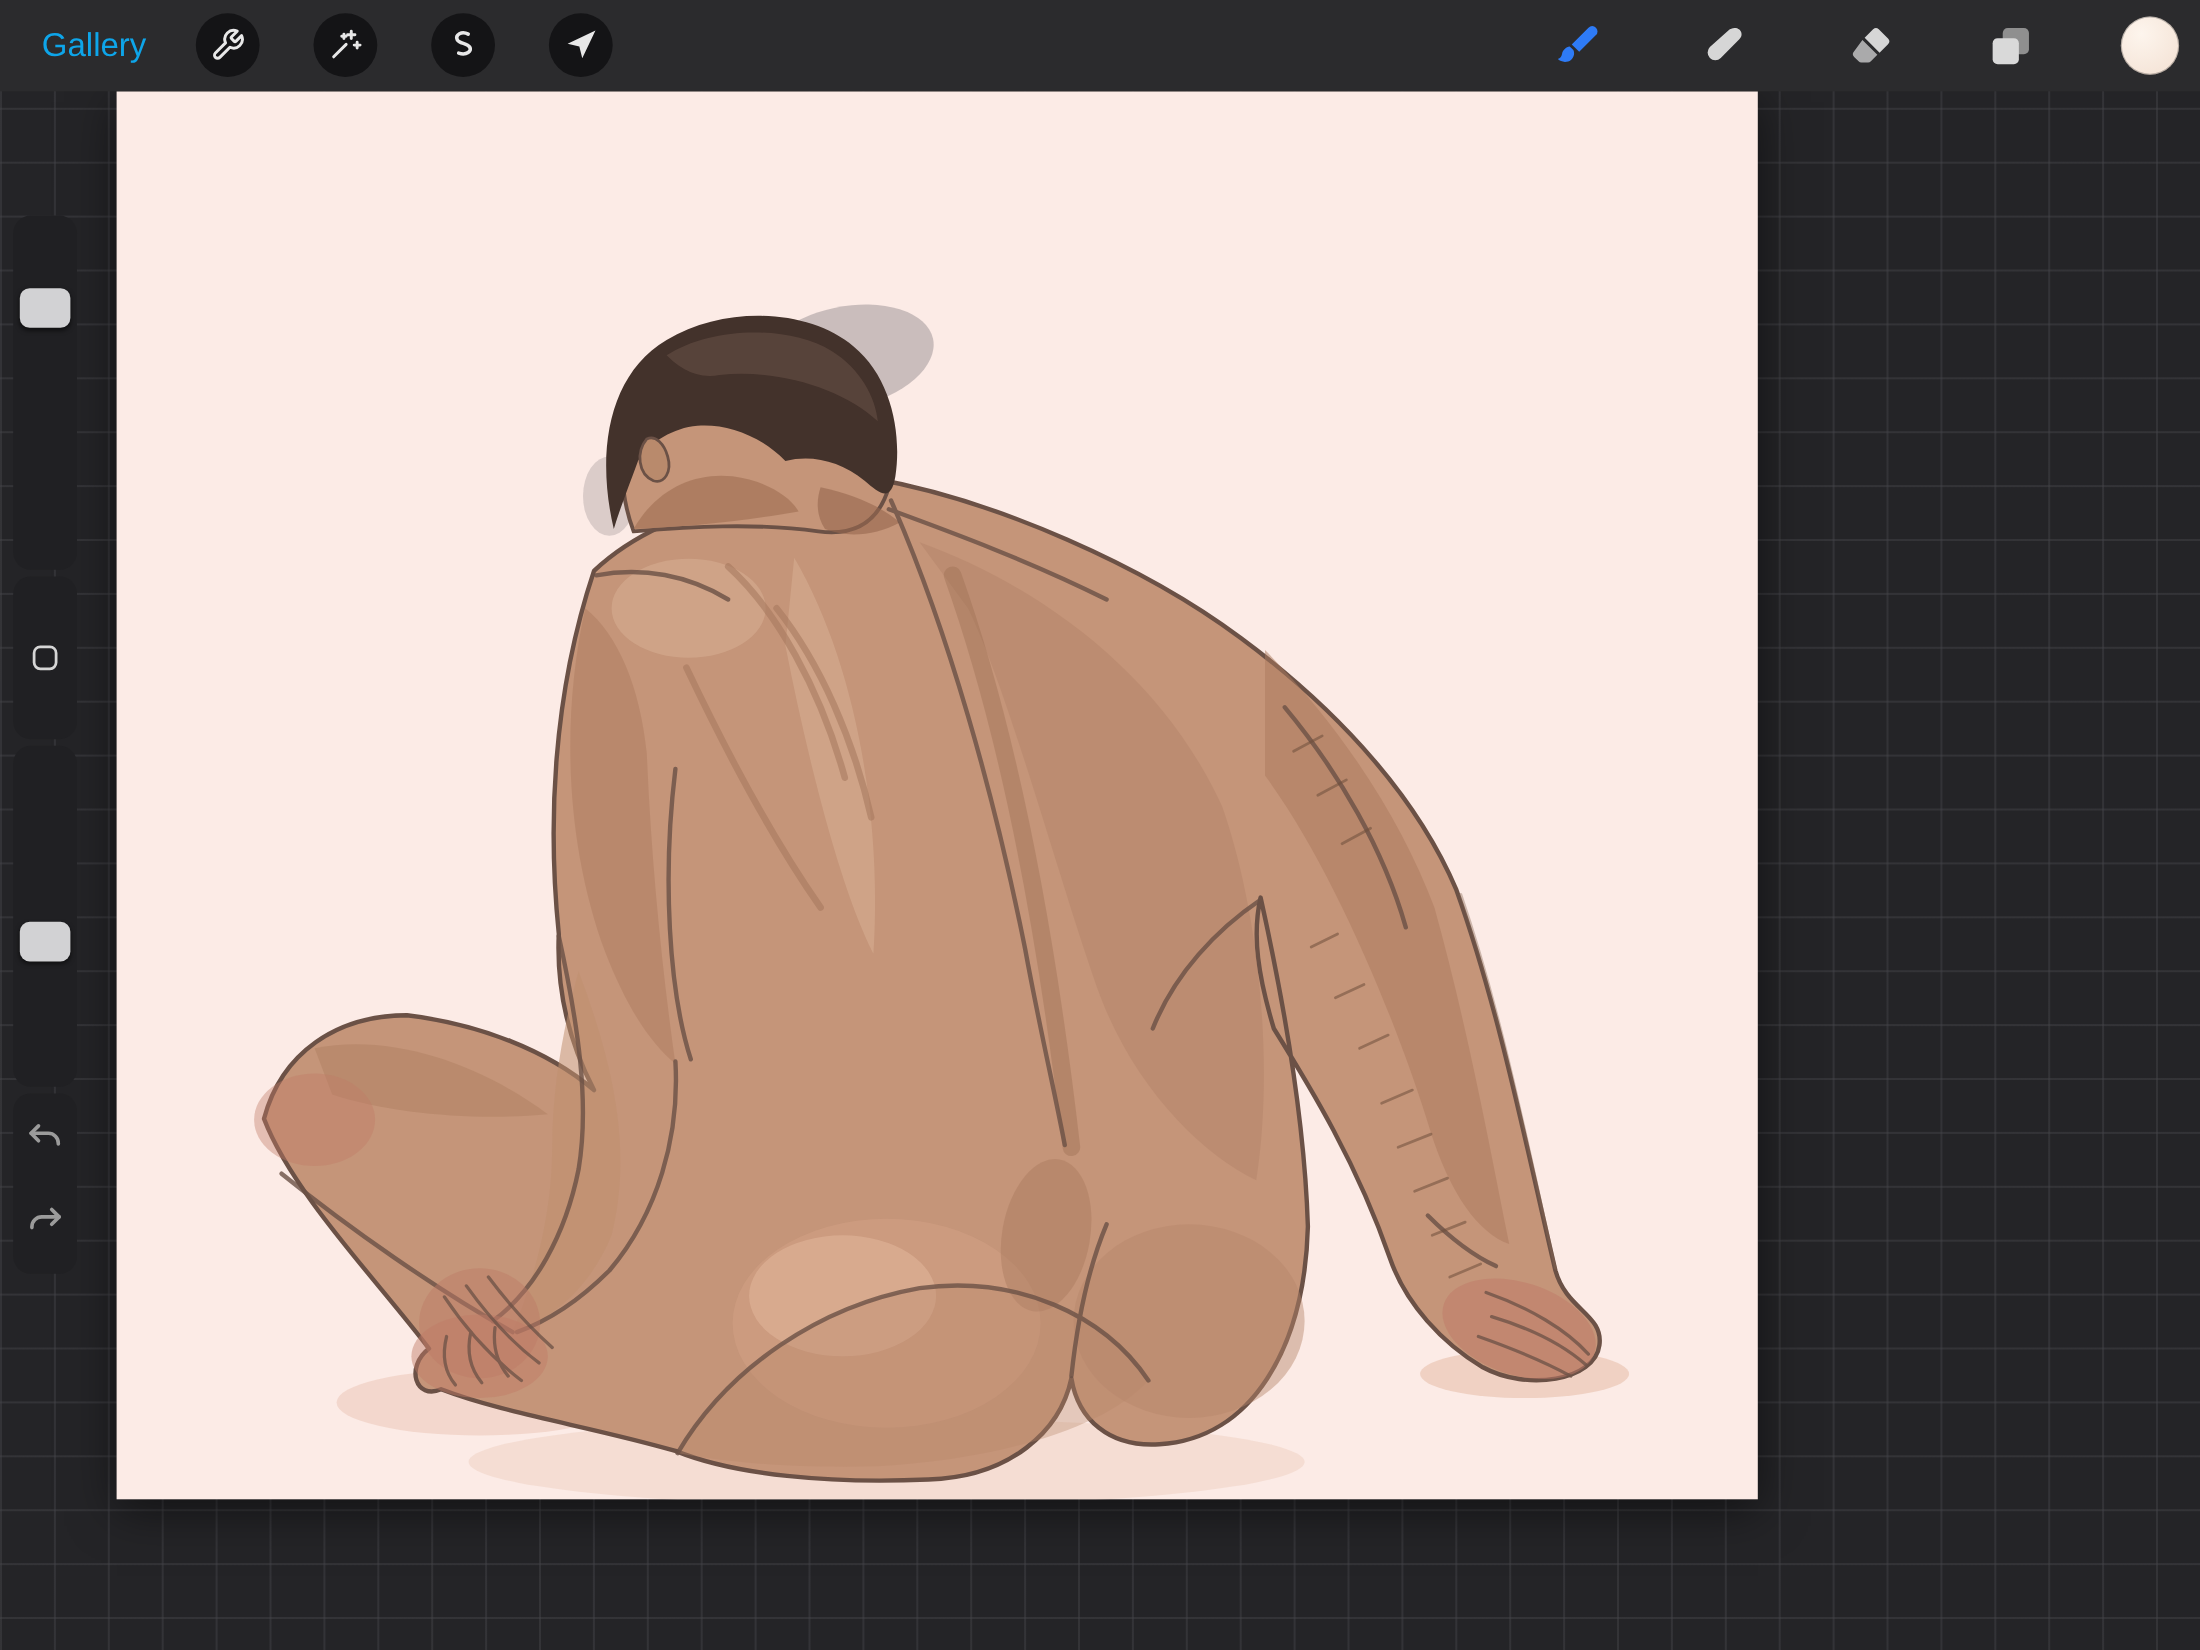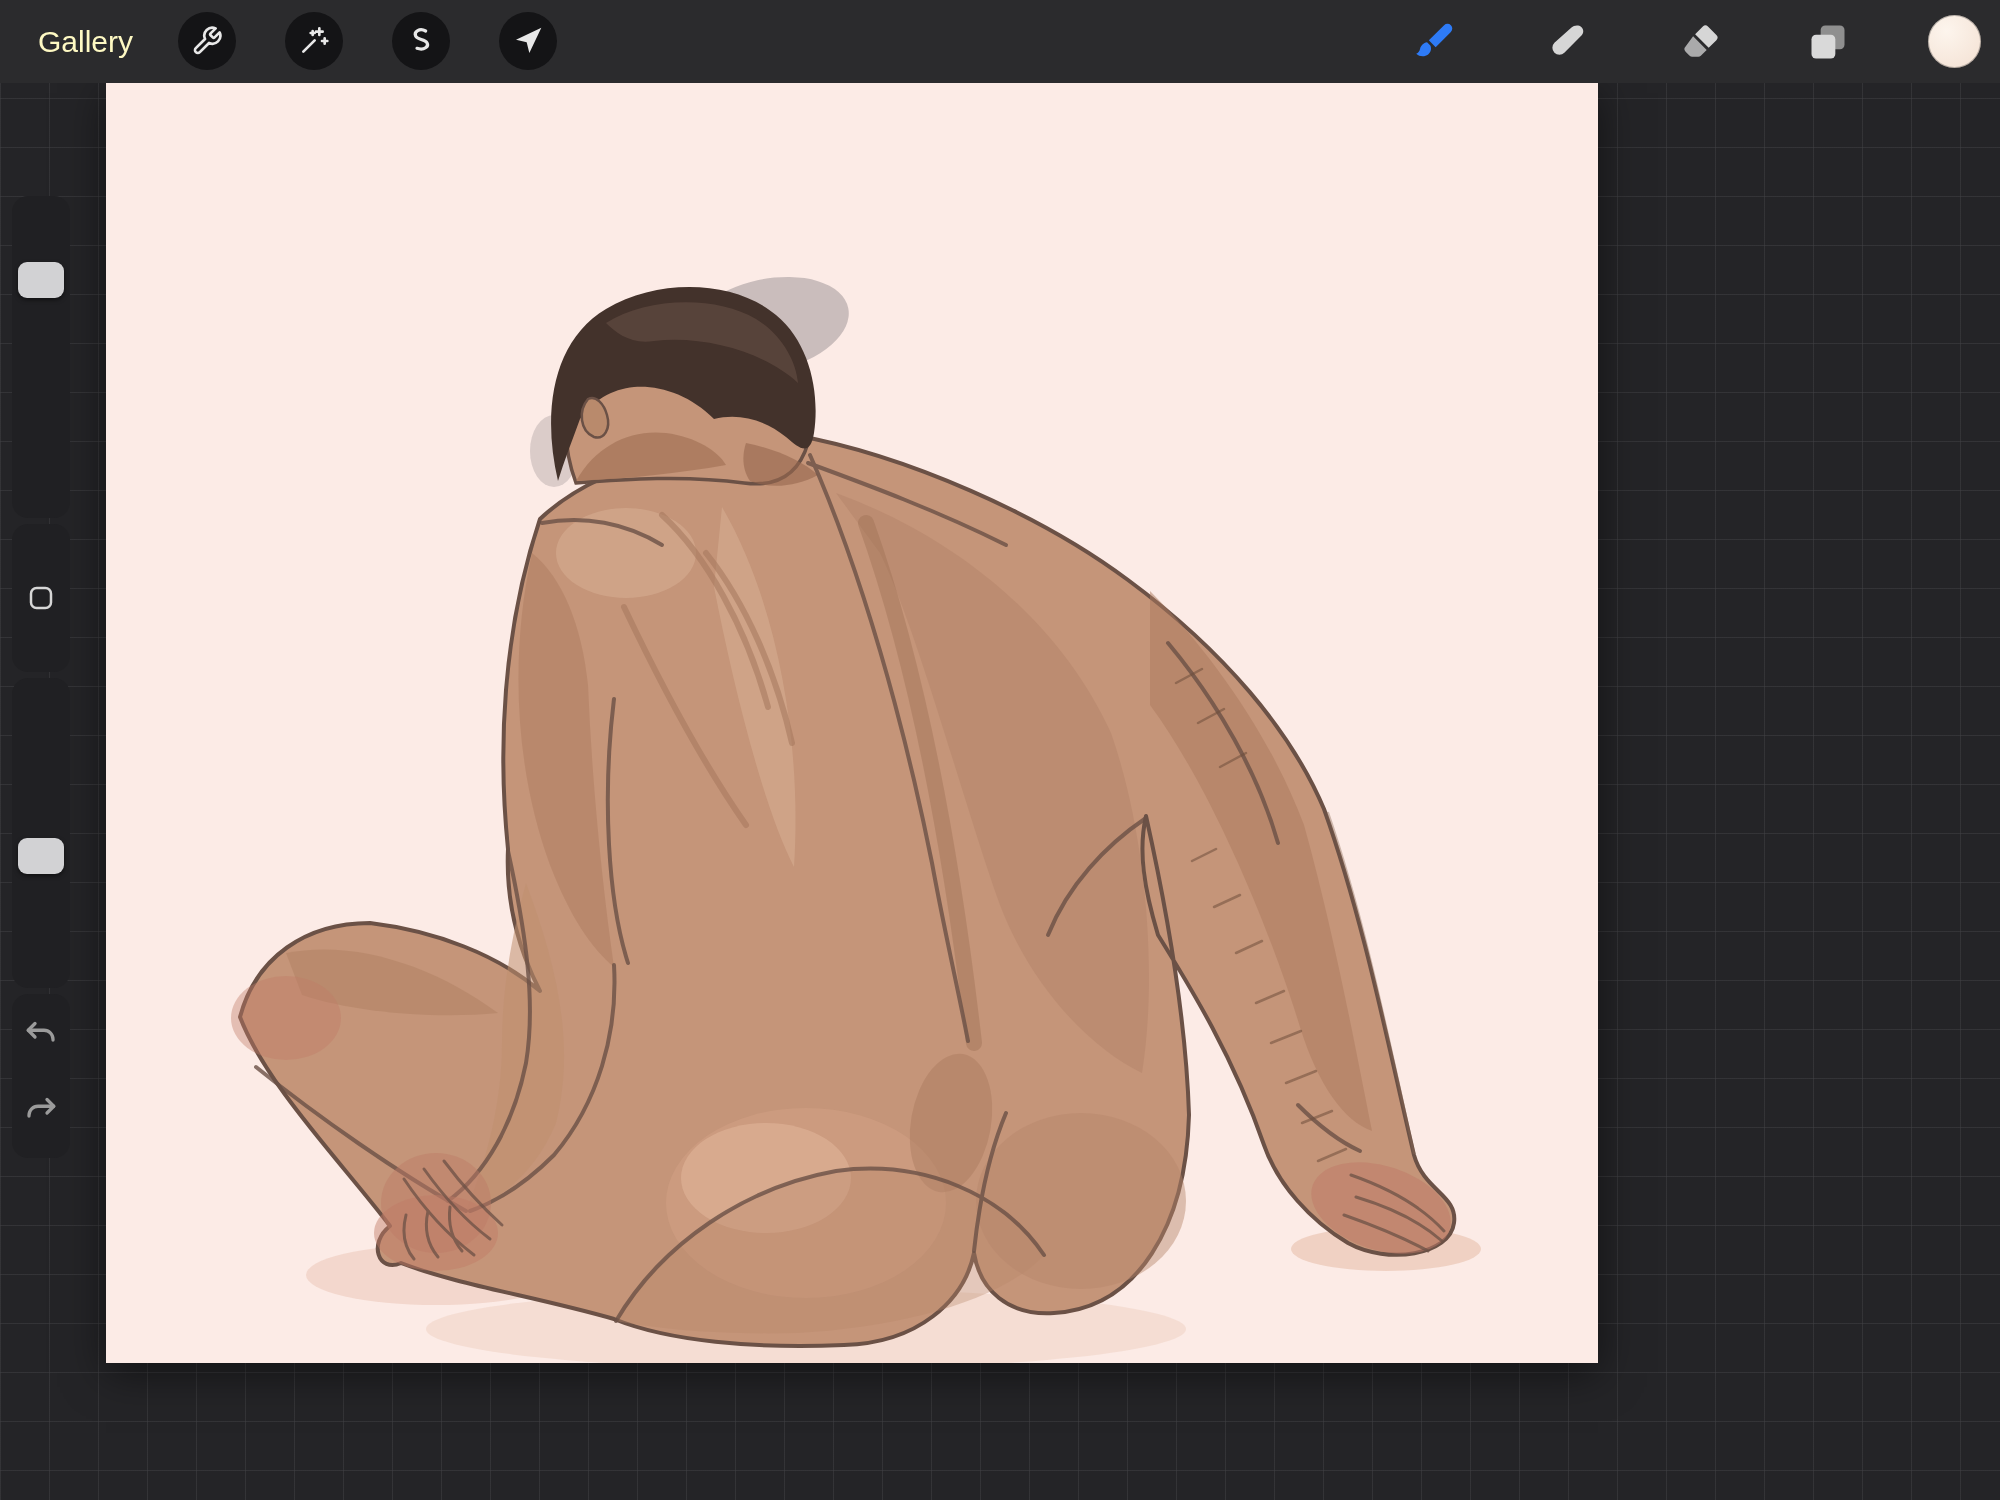--- a/index.html
+++ b/index.html
@@ -17,21 +17,21 @@
       linear-gradient(90deg, rgba(70,70,75,.45) 1.5px, transparent 1.5px);
     background-size:49px 49px;
   }
   
   .toolbar{
     position:absolute;top:0;left:0;width:100%;height:83px;
     background:#2b2b2d;z-index:20;
   }
   .gallery-label{
     position:absolute;left:38px;top:0;height:83px;line-height:83px;
-    color:#fef9c3;font-size:30px;font-weight:400;cursor:default;
+    color:#0ea5e9;font-size:30px;font-weight:400;cursor:default;
   }
   .tool-circle{
     position:absolute;top:12px;width:58px;height:58px;border-radius:50%;
     background:#141416;display:flex;align-items:center;justify-content:center;
   }
   .tool-circle svg{width:32px;height:32px;}
   .right-tool{
     position:absolute;top:19px;width:46px;height:46px;
     display:flex;align-items:center;justify-content:center;
   }

